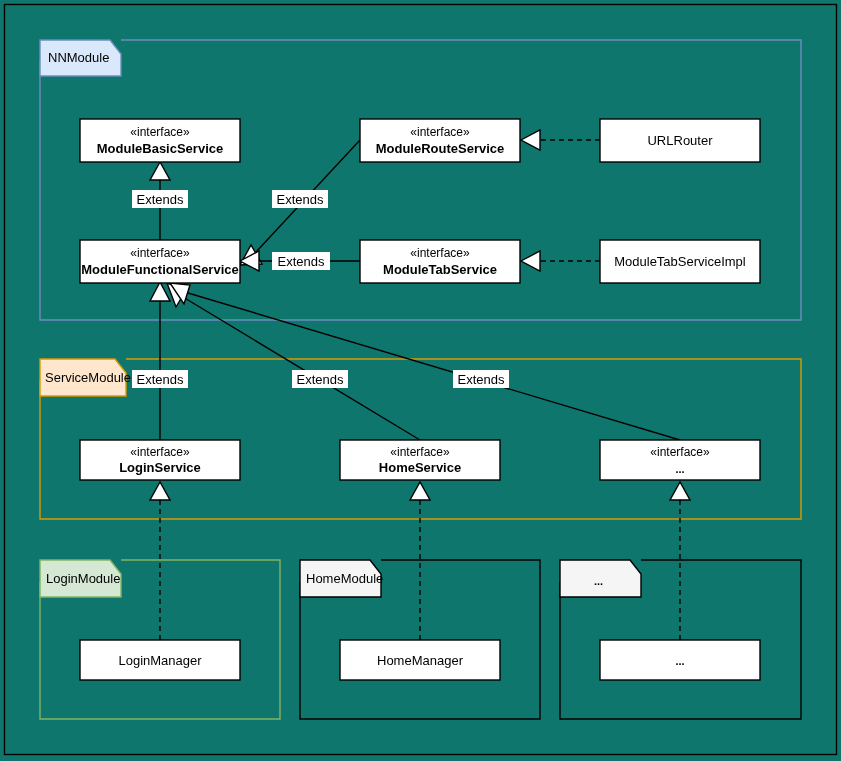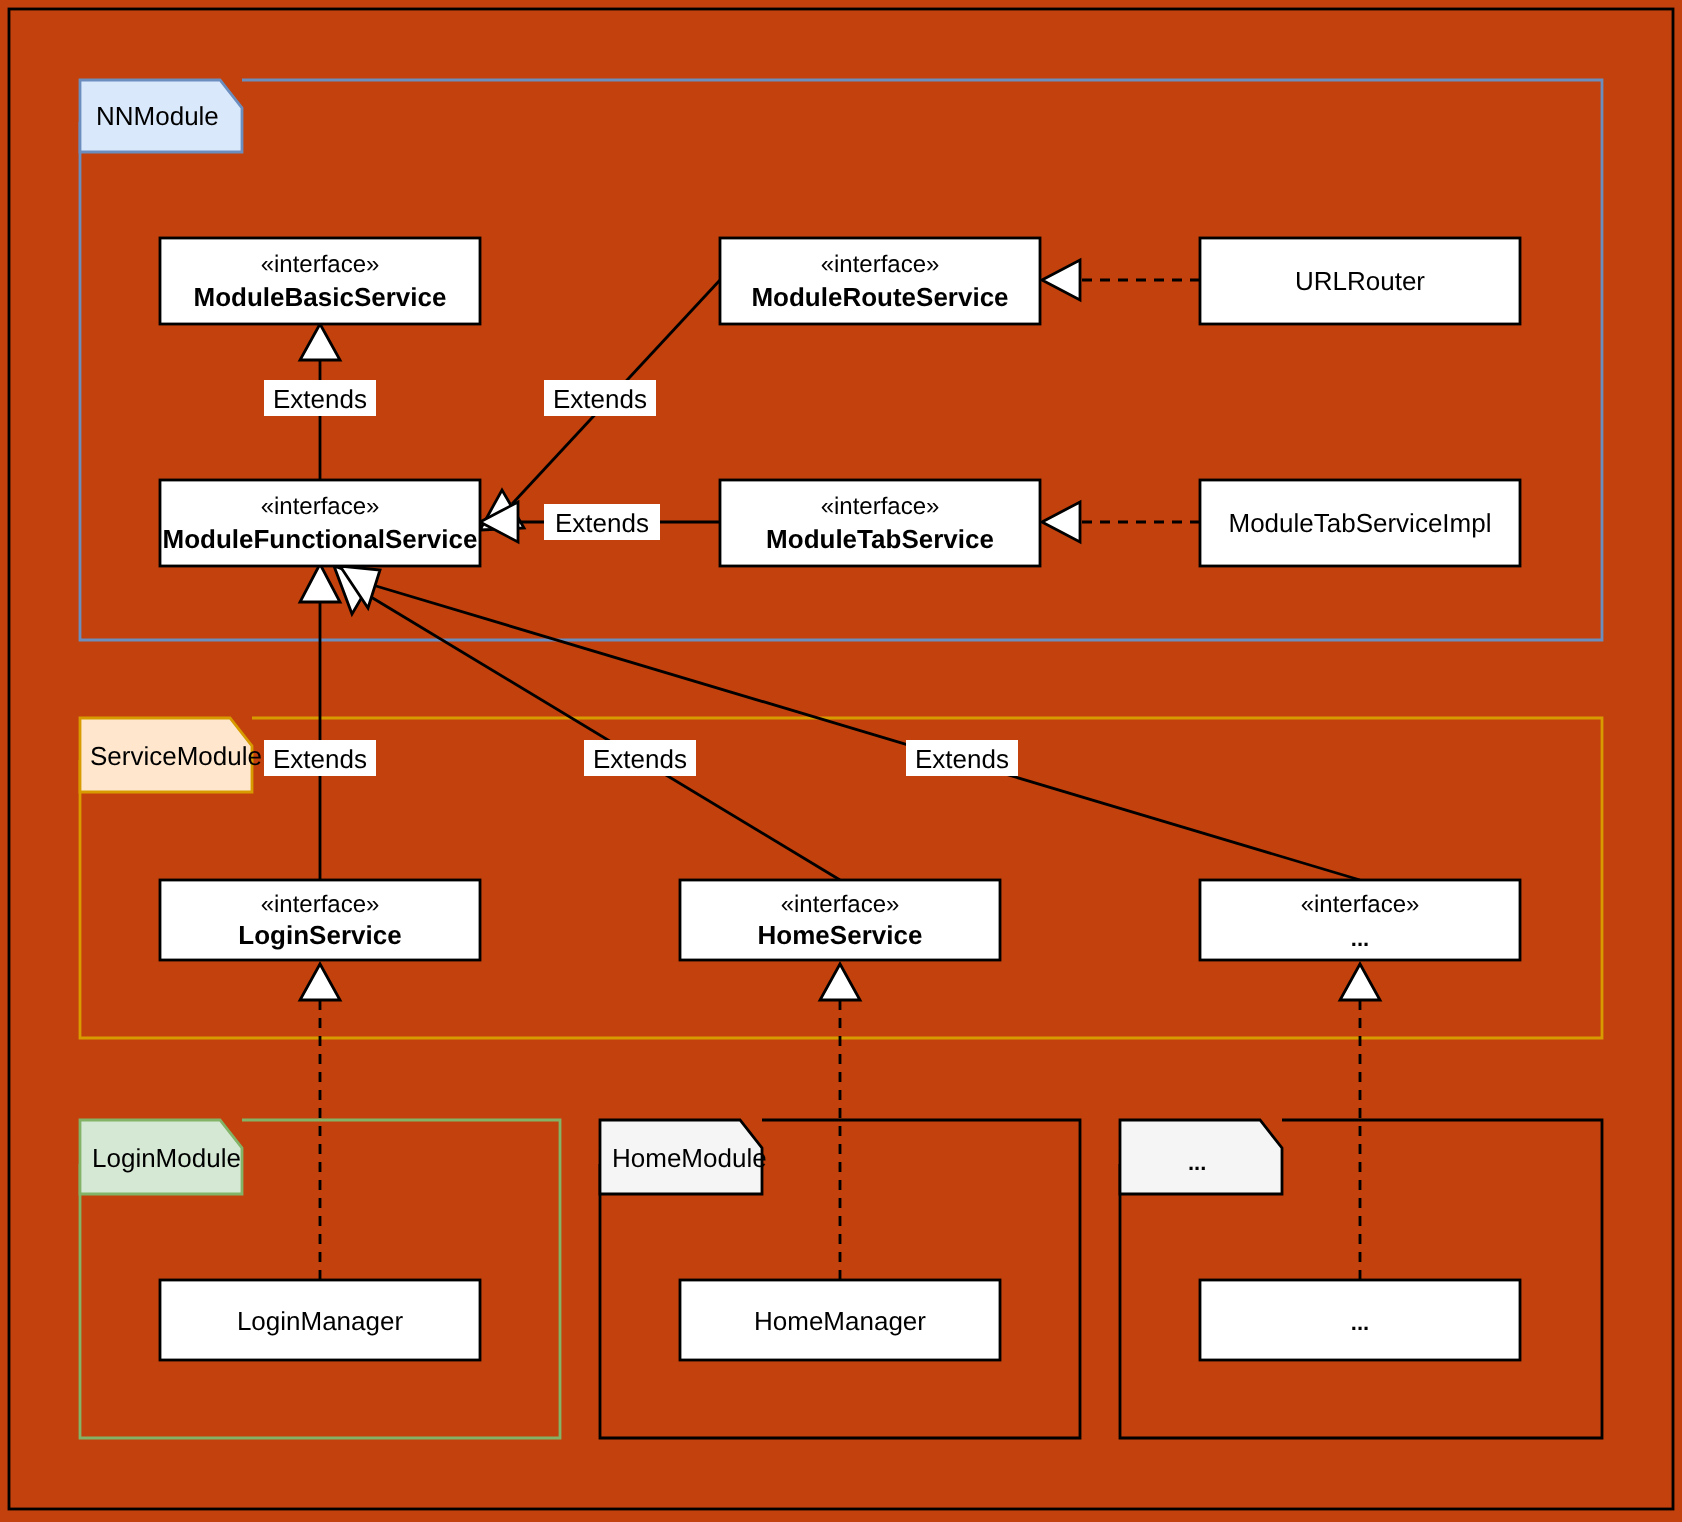--- a/index.html
+++ b/index.html
@@ -5,21 +5,21 @@
   html, body {
     margin: 0;
     padding: 0;
     background: #ffffff;
     font-family: "Liberation Sans", sans-serif;
   }
   #stage {
     position: relative;
     width: 841px;
     height: 761px;
-    background: #c2410c;
+    background: #0f766e;
     overflow: hidden;
   }
   svg#canvas {
     position: absolute;
     left: 0;
     top: 0;
     width: 841px;
     height: 761px;
   }
   .frame-rect {

